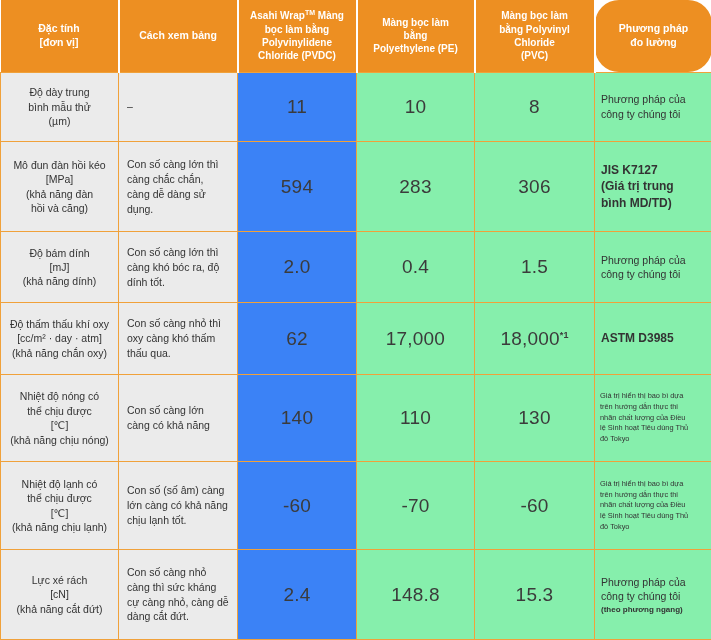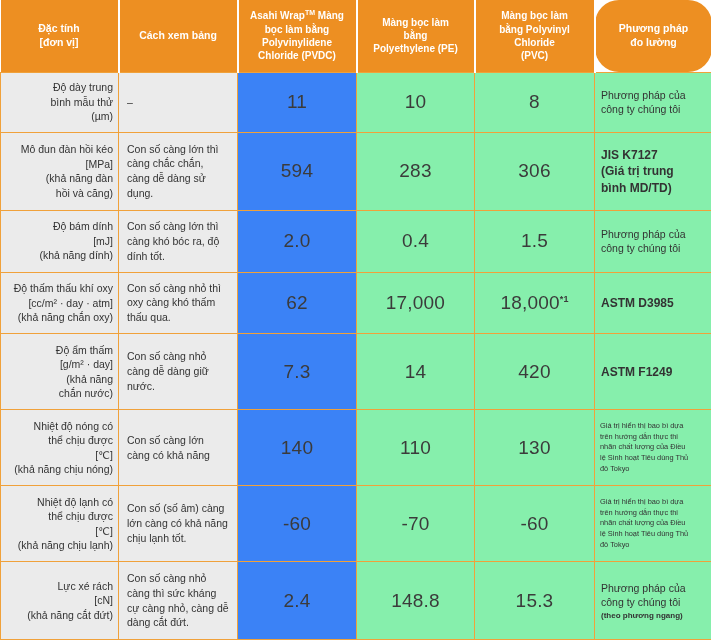--- a/index.html
+++ b/index.html
@@ -54,21 +54,21 @@
     border-right: 1px solid #F0A13A;
     vertical-align: middle;
     box-sizing: border-box;
     background: #86efac;
   }
   tbody tr td:first-child { border-left: 1px solid #F0A13A; }
   tbody tr:last-child td { border-bottom: 1px solid #F0A13A; }
 
   td.cell-prop {
     background: #EBEBEB;
-    text-align: right;
+    text-align: center;
     font-size: 10.5px;
     line-height: 1.38;
     padding: 6px 5px;
     color: #333333;
   }
   td.cell-how {
     background: #EBEBEB;
     text-align: left;
     font-size: 10.5px;
     line-height: 1.42;
@@ -227,35 +227,20 @@
         <td class="cell-how">Con số càng nhỏ thì oxy càng khó thấm thấu qua.</td>
         <td class="cell-val highlight">62</td>
         <td class="cell-val">17,000</td>
         <td class="cell-val">18,000<span class="sup-note">*1</span></td>
         <td class="cell-method">
           <span class="method-bold">ASTM D3985</span>
         </td>
       </tr>
       <tr>
         <td class="cell-prop">
-          <span class="prop-line">Độ ẩm thấm</span>
-          <span class="prop-line">[g/m² · day]</span>
-          <span class="prop-line">(khả năng</span>
-          <span class="prop-line">chắn nước)</span>
-        </td>
-        <td class="cell-how">Con số càng nhỏ càng dễ dàng giữ nước.</td>
-        <td class="cell-val highlight">7.3</td>
-        <td class="cell-val">14</td>
-        <td class="cell-val">420</td>
-        <td class="cell-method">
-          <span class="method-bold">ASTM F1249</span>
-        </td>
-      </tr>
-      <tr>
-        <td class="cell-prop">
           <span class="prop-line">Nhiệt độ nóng có</span>
           <span class="prop-line">thể chịu được</span>
           <span class="prop-line">[℃]</span>
           <span class="prop-line">(khả năng chịu nóng)</span>
         </td>
         <td class="cell-how">Con số càng lớn càng có khả năng</td>
         <td class="cell-val highlight">140</td>
         <td class="cell-val">110</td>
         <td class="cell-val">130</td>
         <td class="cell-method fine">

